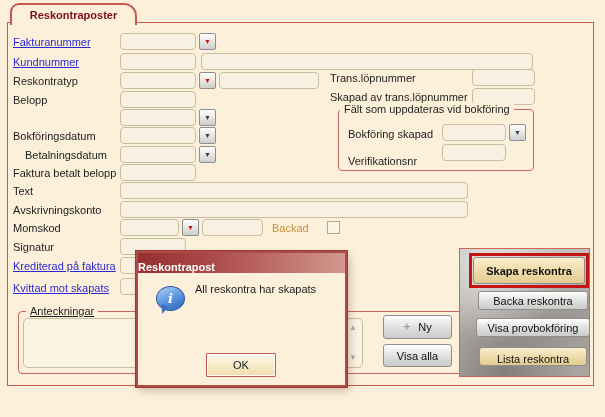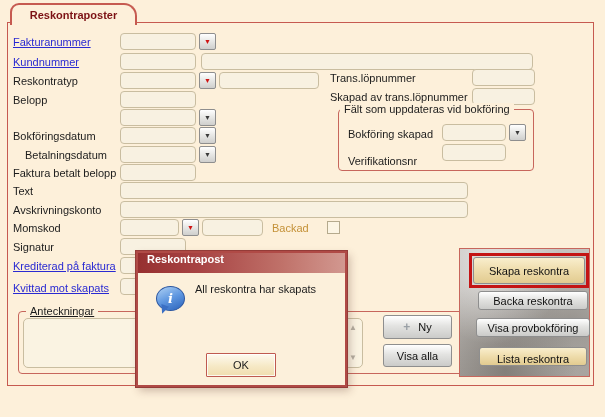--- a/index.html
+++ b/index.html
@@ -31,21 +31,21 @@
   .panel{position:absolute;left:459px;top:248px;width:131px;height:129px;box-sizing:border-box;
          border:1px solid #c7665c;z-index:5;
          background:radial-gradient(ellipse at 25% 15%, rgba(255,255,255,.55), transparent 50%),
                     radial-gradient(ellipse at 85% 55%, rgba(110,105,100,.40), transparent 55%),
                     radial-gradient(ellipse at 35% 95%, rgba(85,80,75,.45), transparent 60%),
                     linear-gradient(#c6c3bf,#a8a49f);}
   .focusrect{position:absolute;box-sizing:border-box;border:3px solid #c41414;}
   .dlg{position:absolute;left:136px;top:251px;width:211px;height:136px;box-sizing:border-box;
        background:#fcf0db;border:2px solid #b04a46;z-index:20;
        box-shadow:0 0 0 1px #943c38, 3px 4px 8px rgba(100,60,50,.30);}
-  .dlgtitle{height:20px;display:flex;align-items:flex-start;padding-left:9px;
+  .dlgtitle{height:20px;display:flex;align-items:flex-end;
             font-weight:bold;color:#ffffff;
             background:linear-gradient(90deg,#963030,#a84444 30%,#c0726a 70%,#d29890);}
   .balloon{position:absolute;left:18px;top:33px;width:27px;height:23px;border-radius:50%;
            background:linear-gradient(155deg,#a8ccf2 5%,#5f97e0 50%,#2a62ba);
            border:1px solid #2a55a0;display:flex;align-items:center;justify-content:center;
            color:#fff;font:bold italic 13px "DejaVu Serif",serif;}
   .balloon:after{content:"";position:absolute;left:2px;bottom:-8px;width:0;height:0;
            border:4px solid transparent;border-top:9px solid #3a6fc4;transform:rotate(20deg);}
   .okbtn{position:absolute;left:68px;top:100px;width:70px;height:24px;box-sizing:border-box;
          border:1px solid #bf5a50;border-radius:1px;
@@ -156,21 +156,21 @@
   <div class="btn silver" style="left:383px;top:315px;width:69px;height:24px;">
     <span class="plus">+</span>
     <span>Ny</span>
   </div>
   <div class="btn silver" style="left:383px;top:344px;width:69px;height:23px;">
     <span>Visa alla</span>
   </div>
 
   <div class="panel">
     <div class="focusrect" style="left:9px;top:4px;width:120px;height:35px;"></div>
-    <div class="btn wheat" style="left:13px;top:8px;width:112px;height:27px;">
+    <div class="btn wheat" style="left:13px;top:8px;width:112px;height:27px;font-weight:bold;">
       <span>Skapa reskontra</span>
     </div>
     <div class="btn silver" style="left:18px;top:42px;width:110px;height:19px;">
       <span>Backa reskontra</span>
     </div>
     <div class="btn silver" style="left:16px;top:69px;width:114px;height:19px;">
       <span>Visa provbokföring</span>
     </div>
     <div class="btn wheat" style="left:19px;top:98px;width:108px;height:19px;align-items:flex-end;">
       <span>Lista reskontra</span>

